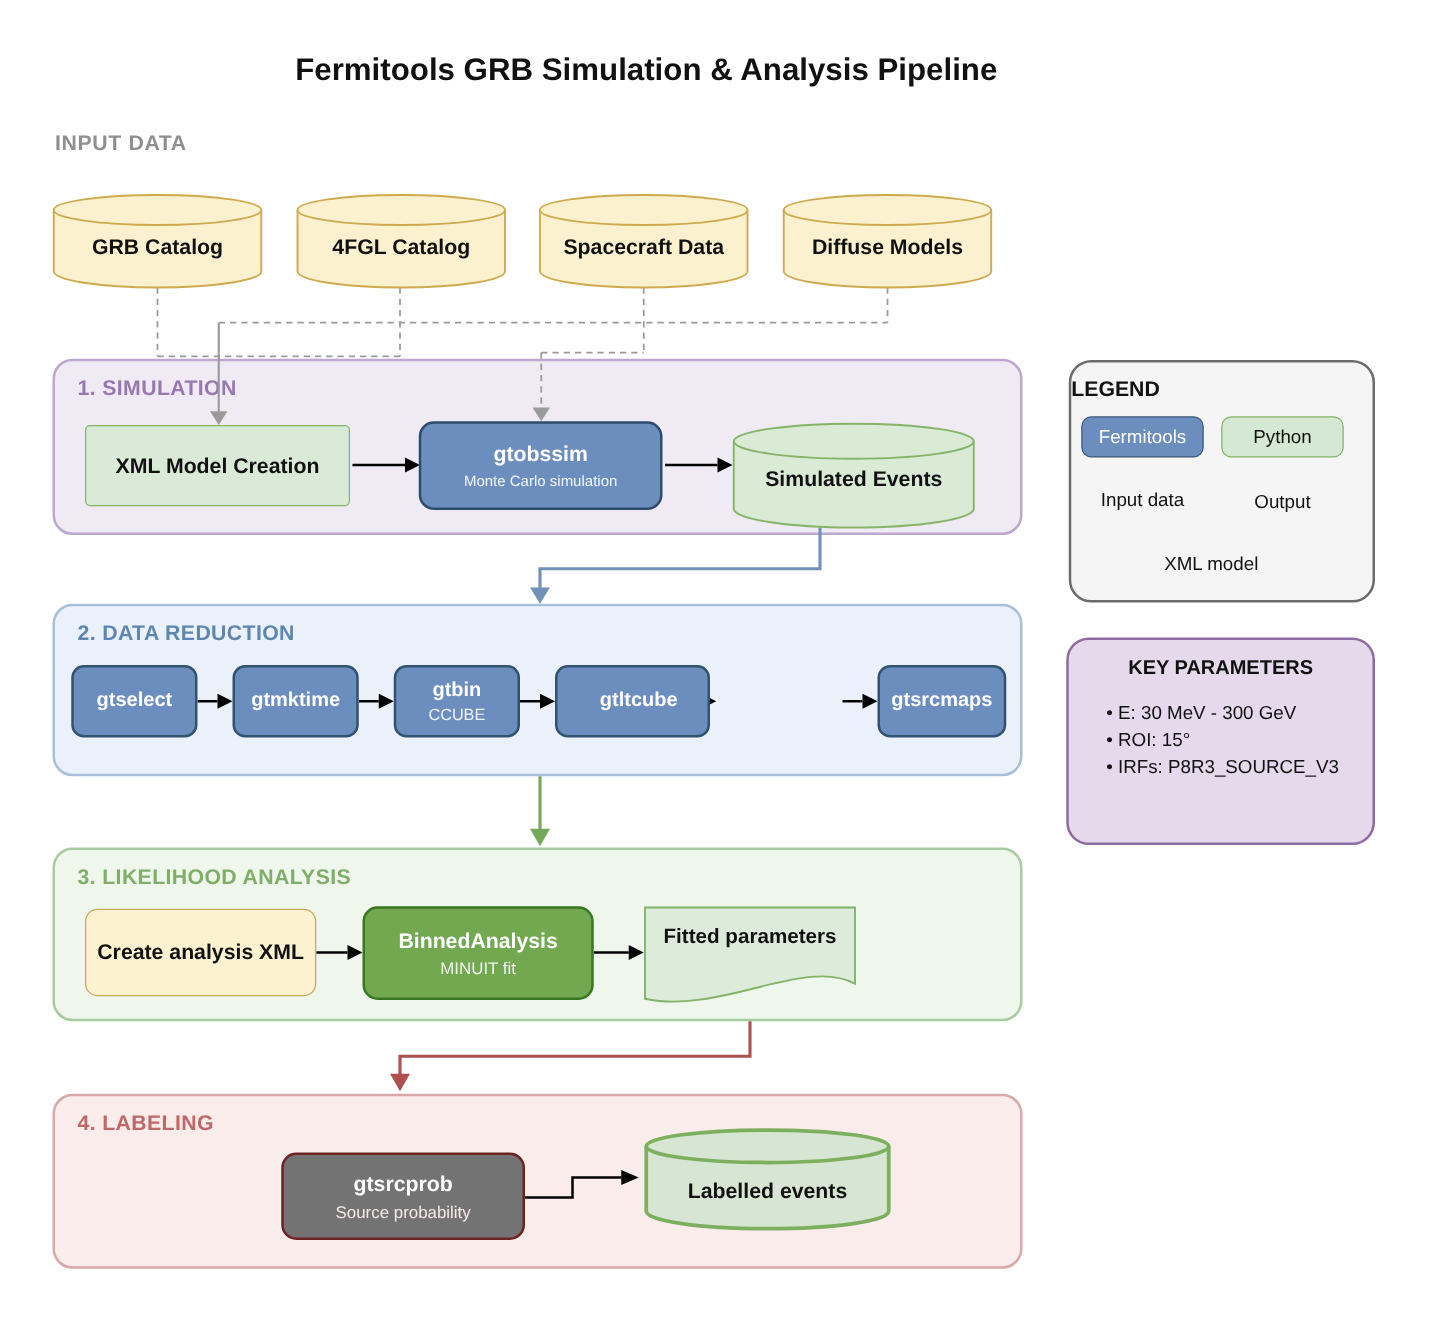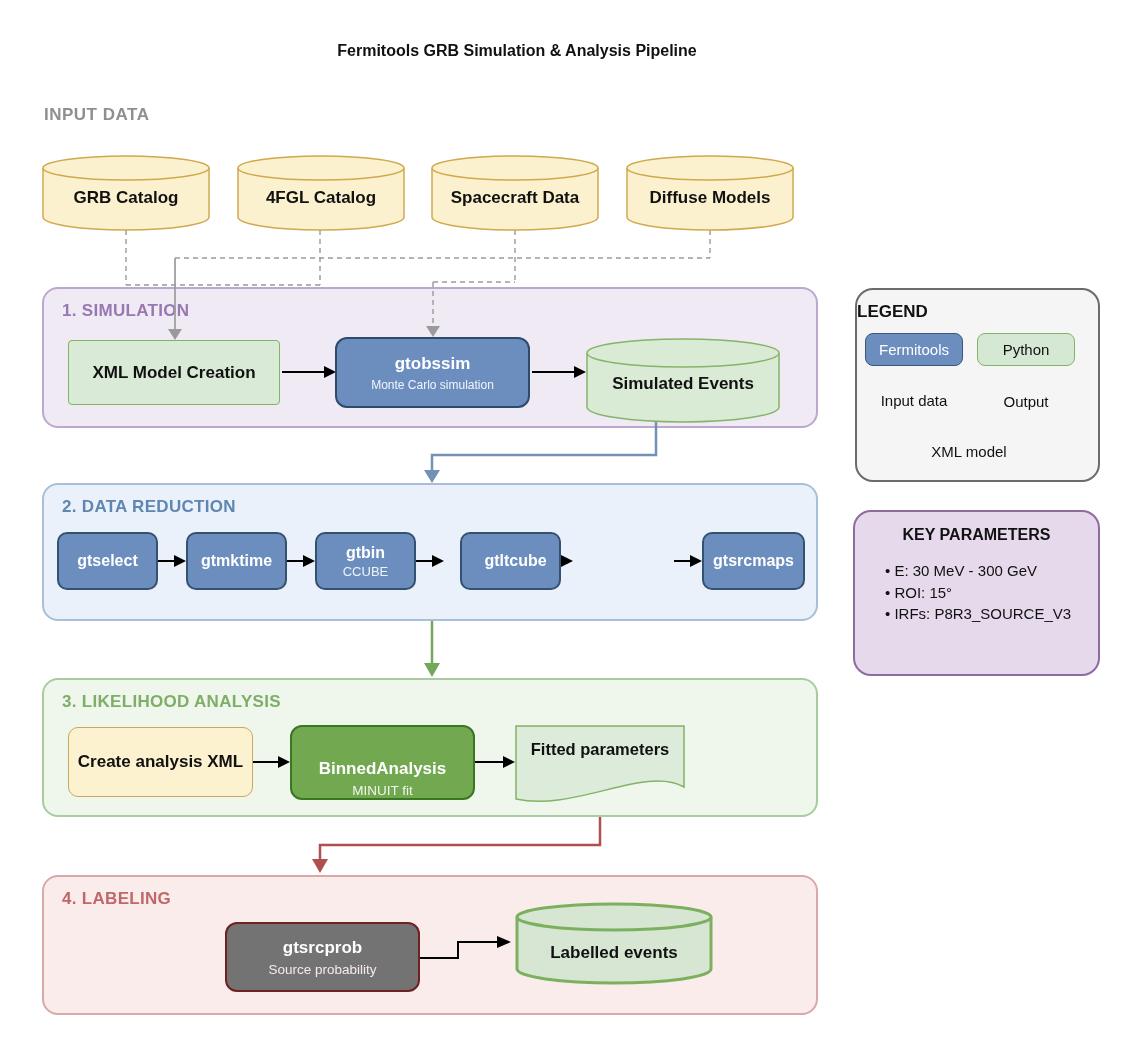--- a/index.html
+++ b/index.html
@@ -1,41 +1,41 @@
 <!DOCTYPE html>
 <html><head>
 <meta charset="utf-8">
 <style>
   html,body{margin:0;padding:0;background:#fff;}
   body{font-family:"Liberation Sans", sans-serif; -webkit-font-smoothing:antialiased;}
   #canvas{position:relative;width:1144px;height:1054px;background:#fff;overflow:hidden;}
   .abs{position:absolute;}
   .overlay{position:absolute;left:0;top:0;pointer-events:none;}
-  .title{left:0;top:42px;width:1034px;text-align:center;font-size:16px;font-weight:bold;color:#111;}
+  .title{left:0;top:42px;width:1034px;text-align:center;font-size:25px;font-weight:bold;color:#111;}
   .input-label{left:44px;top:105px;font-size:17px;font-weight:bold;color:#8f8f8f;letter-spacing:.5px;}
   .section{border-radius:16px;box-sizing:border-box;}
   .section .sec-header{position:absolute;left:18px;top:12px;font-size:17px;font-weight:bold;letter-spacing:.3px;}
   .sec-sim{left:42px;top:287px;width:776px;height:141px;background:#f0eaf5;border:2px solid #bca8ce;}
   .sec-sim .sec-header{color:#9878b0;}
   .sec-red{left:42px;top:483px;width:776px;height:138px;background:#ebf1fa;border:2px solid #a8bfd9;}
   .sec-red .sec-header{color:#5e86b0;}
   .sec-like{left:42px;top:678px;width:776px;height:139px;background:#eff6ec;border:2px solid #a9cba0;}
   .sec-like .sec-header{color:#7fae69;}
   .sec-lab{left:42px;top:875px;width:776px;height:140px;background:#fbecec;border:2px solid #d9a8a8;}
   .sec-lab .sec-header{color:#c06868;}
   .node{box-sizing:border-box;display:flex;flex-direction:column;align-items:center;justify-content:center;text-align:center;}
   .green-box{background:#d9ead6;border:1.5px solid #82b366;border-radius:4px;font-size:17px;font-weight:bold;color:#111;}
   .yellow-box{background:#fcf2cf;border:1.5px solid #c9a85c;border-radius:10px;font-size:17px;font-weight:bold;color:#111;}
   .blue-box{background:#6c8ebf;border:2.5px solid #2e4b6b;border-radius:12px;color:#fff;}
   .blue-box .t{font-size:17px;font-weight:bold;}
   .blue-box .s{font-size:12px;margin-top:4px;color:#f2f6fb;}
   .blue-box-sm{background:#6c8ebf;border:2.5px solid #33526f;border-radius:10px;color:#fff;}
   .blue-box-sm .t{font-size:16px;font-weight:bold;}
   .blue-box-sm .s{font-size:13px;margin-top:2px;color:#eef3f9;}
-  .green-solid{background:#71a850;border:2.5px solid #3a7722;border-radius:12px;color:#fff;justify-content:flex-end;}
+  .green-solid{background:#71a850;border:2.5px solid #3a7722;border-radius:12px;color:#fff;}
   .green-solid .t{font-size:17px;font-weight:bold;}
   .green-solid .s{font-size:13.5px;margin-top:4px;color:#f0f7ec;}
   .red-box{background:#737373;border:2.5px solid #6f2222;border-radius:12px;color:#fff;}
   .red-box .t{font-size:17px;font-weight:bold;}
   .red-box .s{font-size:13.5px;margin-top:4px;color:#f7eaea;}
   .shape-label{text-align:center;font-size:17px;font-weight:bold;color:#111;}
   .legend{left:855px;top:288px;width:245px;height:194px;background:#f5f5f5;border:2px solid #6b6b6b;border-radius:18px;box-sizing:border-box;}
   .legend-title{position:absolute;left:0;top:12px;width:100%;text-align:left;font-size:17px;font-weight:bold;color:#111;}
   .chip{box-sizing:border-box;display:flex;align-items:center;justify-content:center;font-size:15px;border-radius:8px;}
   .chip-blue{background:#6c8ebf;border:1.5px solid #3a5878;color:#fff;}
@@ -179,21 +179,21 @@
   <div class="abs node blue-box-sm" style="left:57px;top:532px;width:101px;height:58px;">
     <span class="t">gtselect</span>
   </div>
   <div class="abs node blue-box-sm" style="left:186px;top:532px;width:101px;height:58px;">
     <span class="t">gtmktime</span>
   </div>
   <div class="abs node blue-box-sm" style="left:315px;top:532px;width:101px;height:58px;">
     <span class="t">gtbin</span>
     <span class="s">CCUBE</span>
   </div>
-  <div class="abs node blue-box-sm" style="left:460px;top:532px;width:101px;height:58px;padding-left:10px;">
+  <div class="abs node blue-box-sm" style="left:444px;top:532px;width:124px;height:58px;padding-left:10px;">
     <span class="t">gtltcube</span>
   </div>
   <div class="abs node blue-box-sm" style="left:702px;top:532px;width:103px;height:58px;">
     <span class="t">gtsrcmaps</span>
   </div>
 
   <div class="abs node yellow-box" style="left:68px;top:727px;width:185px;height:70px;">
     <span>Create analysis XML</span>
   </div>
   <div class="abs node green-solid" style="left:290px;top:725px;width:185px;height:75px;">

